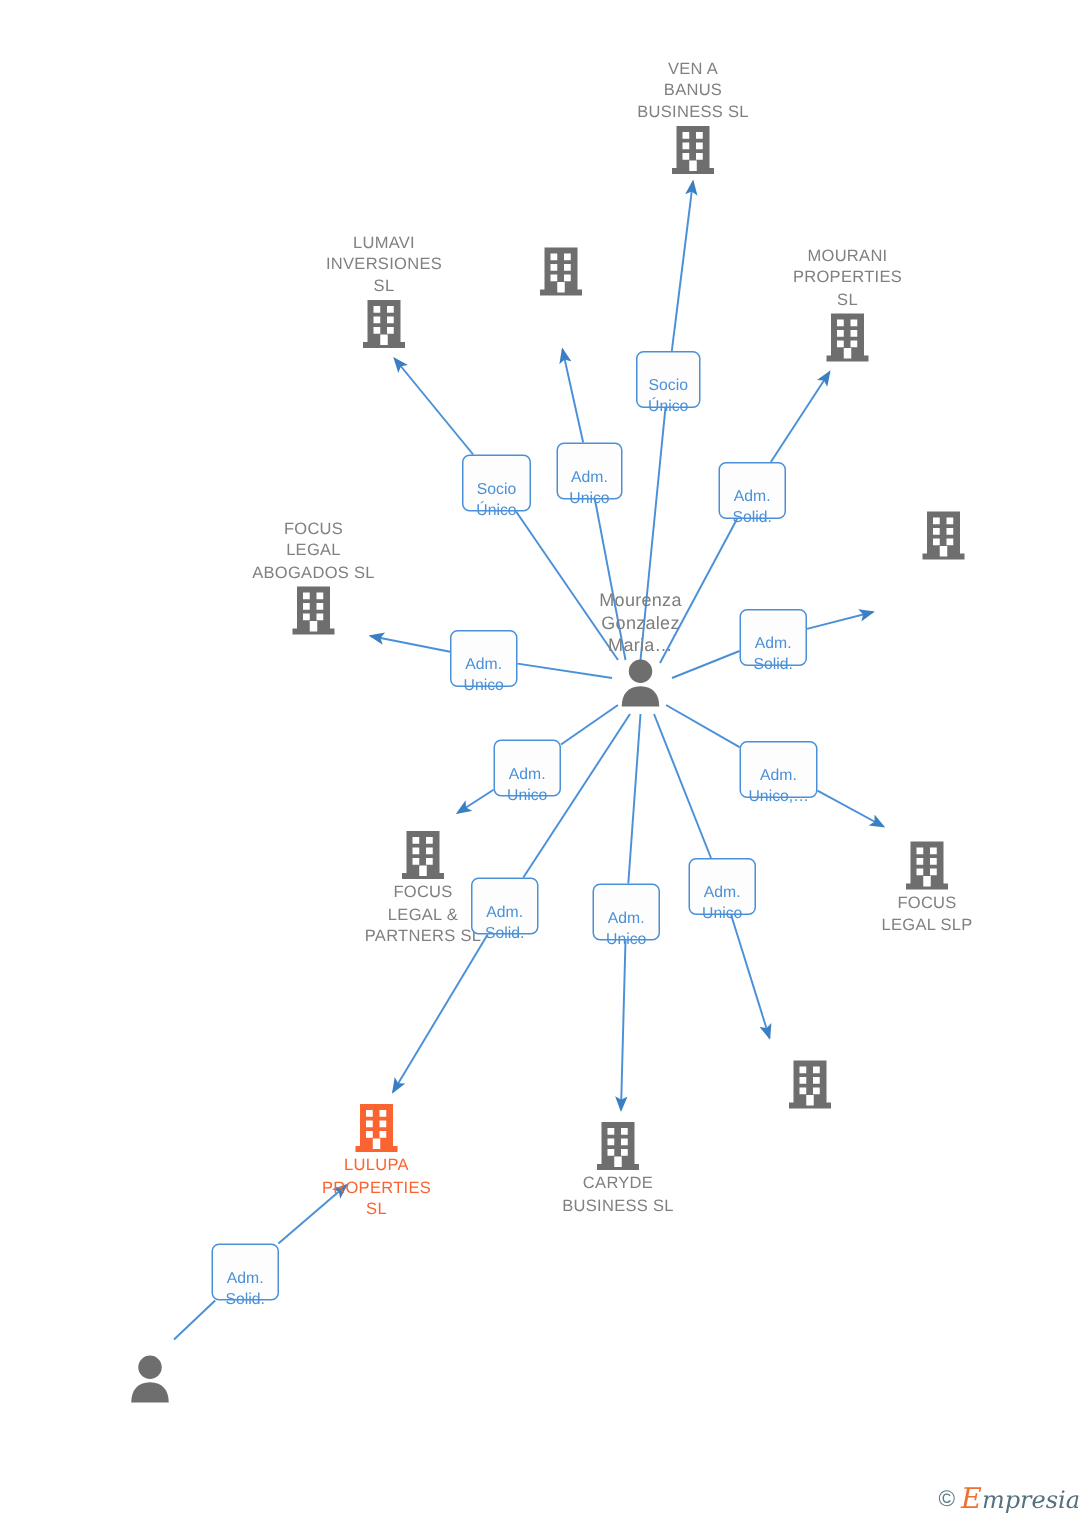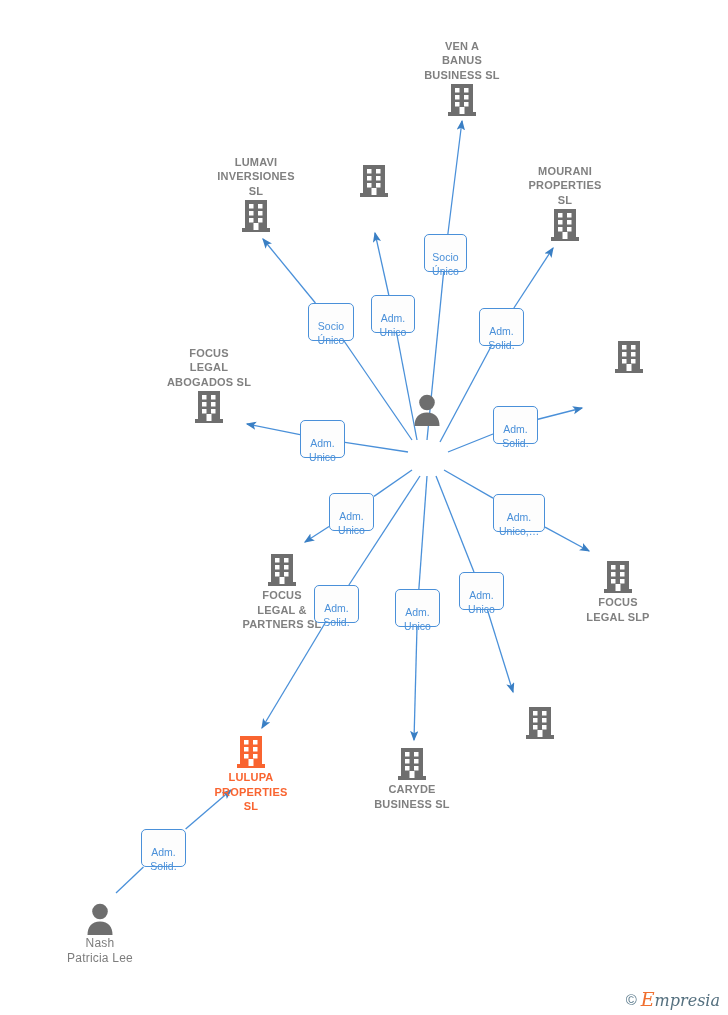--- a/index.html
+++ b/index.html
@@ -4,21 +4,21 @@
 <style>
   html,body{margin:0;padding:0;background:#ffffff;}
   body{font-family:"Liberation Sans","DejaVu Sans",sans-serif;}
   #canvas{position:relative;width:728px;height:1015px;background:#fff;overflow:hidden;}
   #edges{position:absolute;left:0;top:0;width:728px;height:1015px;}
   .node{position:absolute;text-align:center;}
   .node .caption{
     font-size:11px;line-height:14.5px;color:#808080;font-weight:bold;
     letter-spacing:.2px;white-space:pre-line;
   }
-  .node.company .caption{font-weight:bold;}
+  .node.company .caption{font-weight:normal;}
   .node.person .caption{font-weight:normal;font-size:12px;color:#7d7d7d;line-height:15px;}
   .node.highlight .caption{color:#f96430;}
   .glyph{display:block;margin:0 auto;}
   .edge-label{
     position:absolute;border:1.4px solid #4a90d9;background:#fdfdfd;border-radius:5px;
     color:#4a90d9;font-size:10.5px;line-height:14px;text-align:center;
     padding:15px 5px 4px 5px;white-space:pre-line;box-sizing:border-box;
   }
   #watermark{position:absolute;right:8px;bottom:6px;display:flex;align-items:center;gap:4px;}
   #watermark .c{color:#5a7a8c;font-size:15px;line-height:1;}
@@ -173,20 +173,23 @@
               <rect x="8" y="13" width="4.5" height="4.5"></rect>
               <rect x="17" y="13" width="4.5" height="4.5"></rect>
               <rect x="8" y="20" width="4.5" height="4.5"></rect>
               <rect x="17" y="20" width="4.5" height="4.5"></rect>
               <rect x="12.5" y="25" width="5" height="7"></rect>
             </g>
           </svg>
         </div>
       </div>
       <div class="node person" style="left: 367px; width: 120px; top: 393px;">
+        <div class="caption">Mourenza
+Gonzalez
+Maria…</div>
         <div>
           <svg class="glyph" width="30" height="34" viewBox="0 0 30 34">
             <circle cx="15" cy="9.5" r="7.8" fill="#6e6e6e"></circle>
             <path d="M15 19.5 C6.5 19.5 2.5 25 2.5 33 L27.5 33 C27.5 25 23.5 19.5 15 19.5 Z" fill="#6e6e6e"></path>
           </svg>
         </div>
       </div>
       <div class="node company" style="left: 222px; width: 120px; top: 552px;">
         <div>
           <svg class="glyph" width="30" height="36" viewBox="0 0 30 36">
@@ -282,22 +285,20 @@
           </svg>
         </div>
       </div>
       <div class="node person" style="left: 40px; width: 120px; top: 902px;">
         <div>
           <svg class="glyph" width="30" height="34" viewBox="0 0 30 34">
             <circle cx="15" cy="9.5" r="7.8" fill="#6e6e6e"></circle>
             <path d="M15 19.5 C6.5 19.5 2.5 25 2.5 33 L27.5 33 C27.5 25 23.5 19.5 15 19.5 Z" fill="#6e6e6e"></path>
           </svg>
         </div>
-        <div class="caption">Nash
-Patricia Lee</div>
       </div>
     </div>
   <div id="labels-layer">
       <div class="edge-label" style="left: 308px; top: 303px; width: 46px; height: 38px;">Socio
 Único</div>
       <div class="edge-label" style="left: 371px; top: 295px; width: 44px; height: 38px;">Adm.
 Unico</div>
       <div class="edge-label" style="left: 424px; top: 234px; width: 43px; height: 38px;">Socio
 Único</div>
       <div class="edge-label" style="left: 479px; top: 308px; width: 45px; height: 38px;">Adm.

